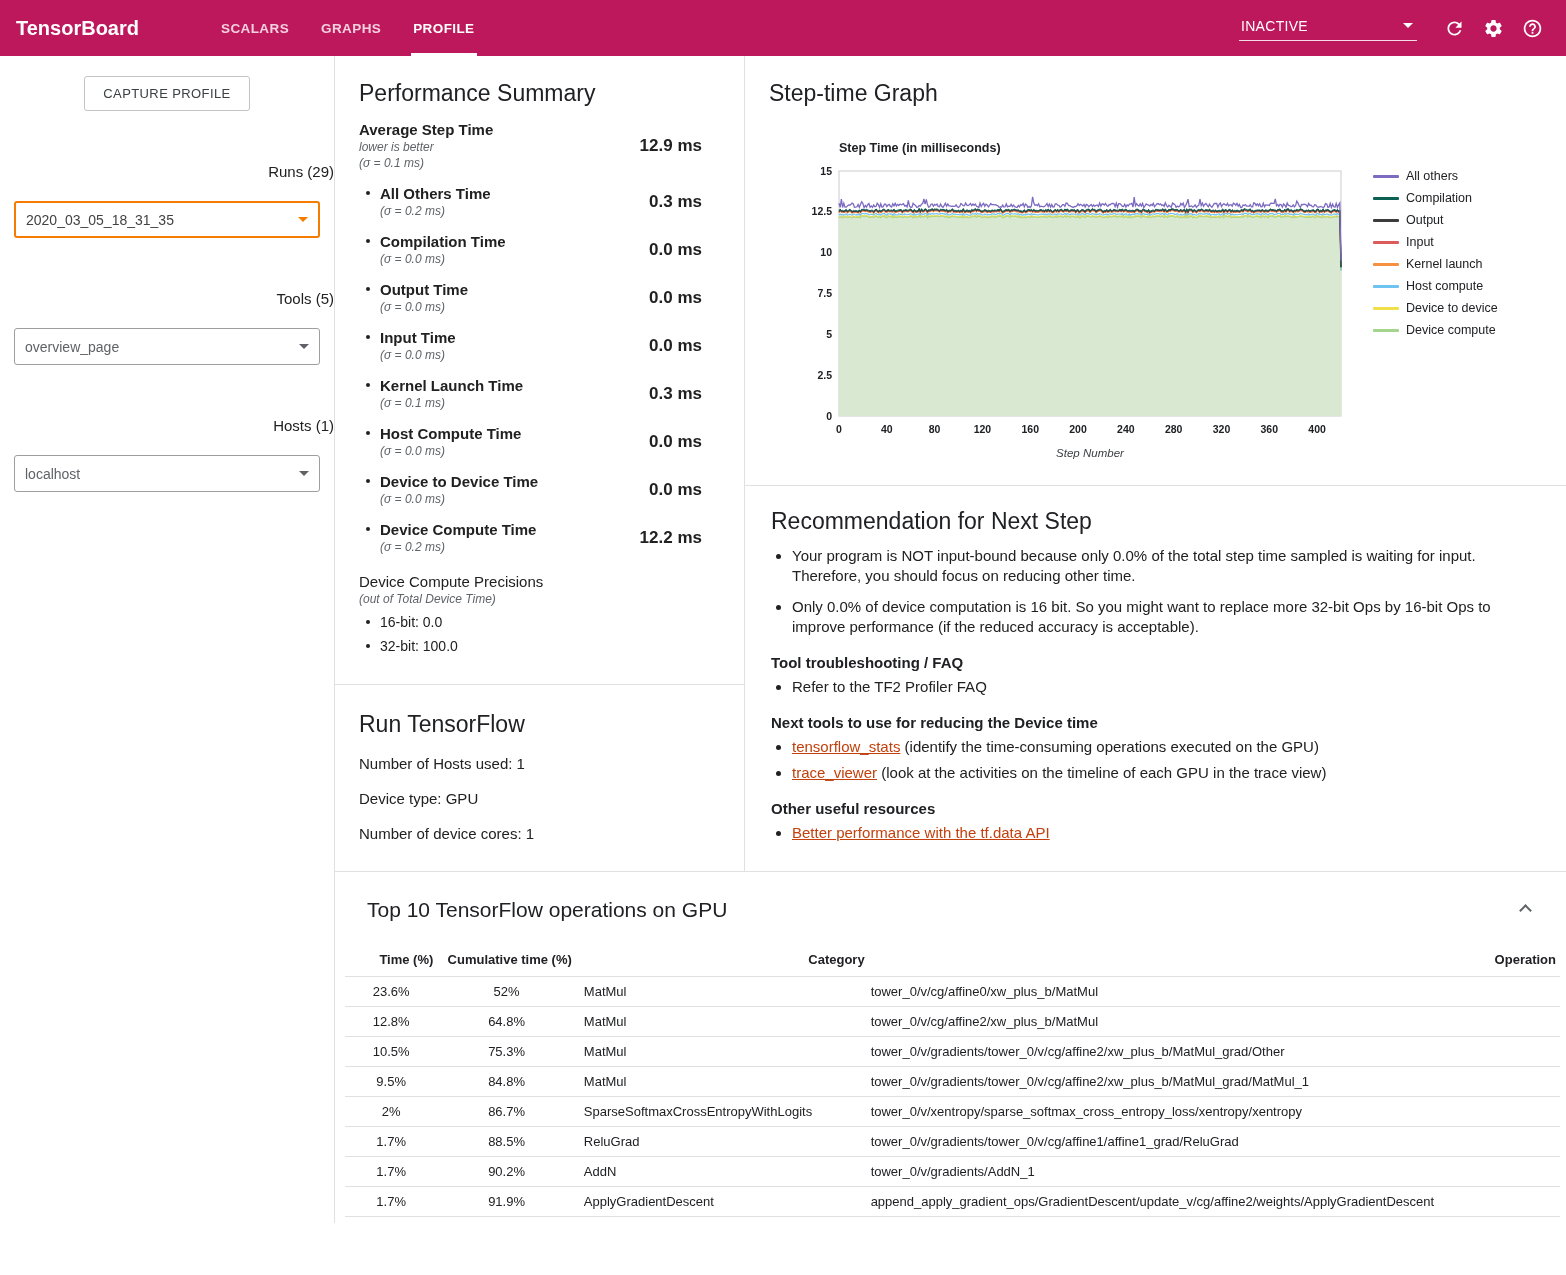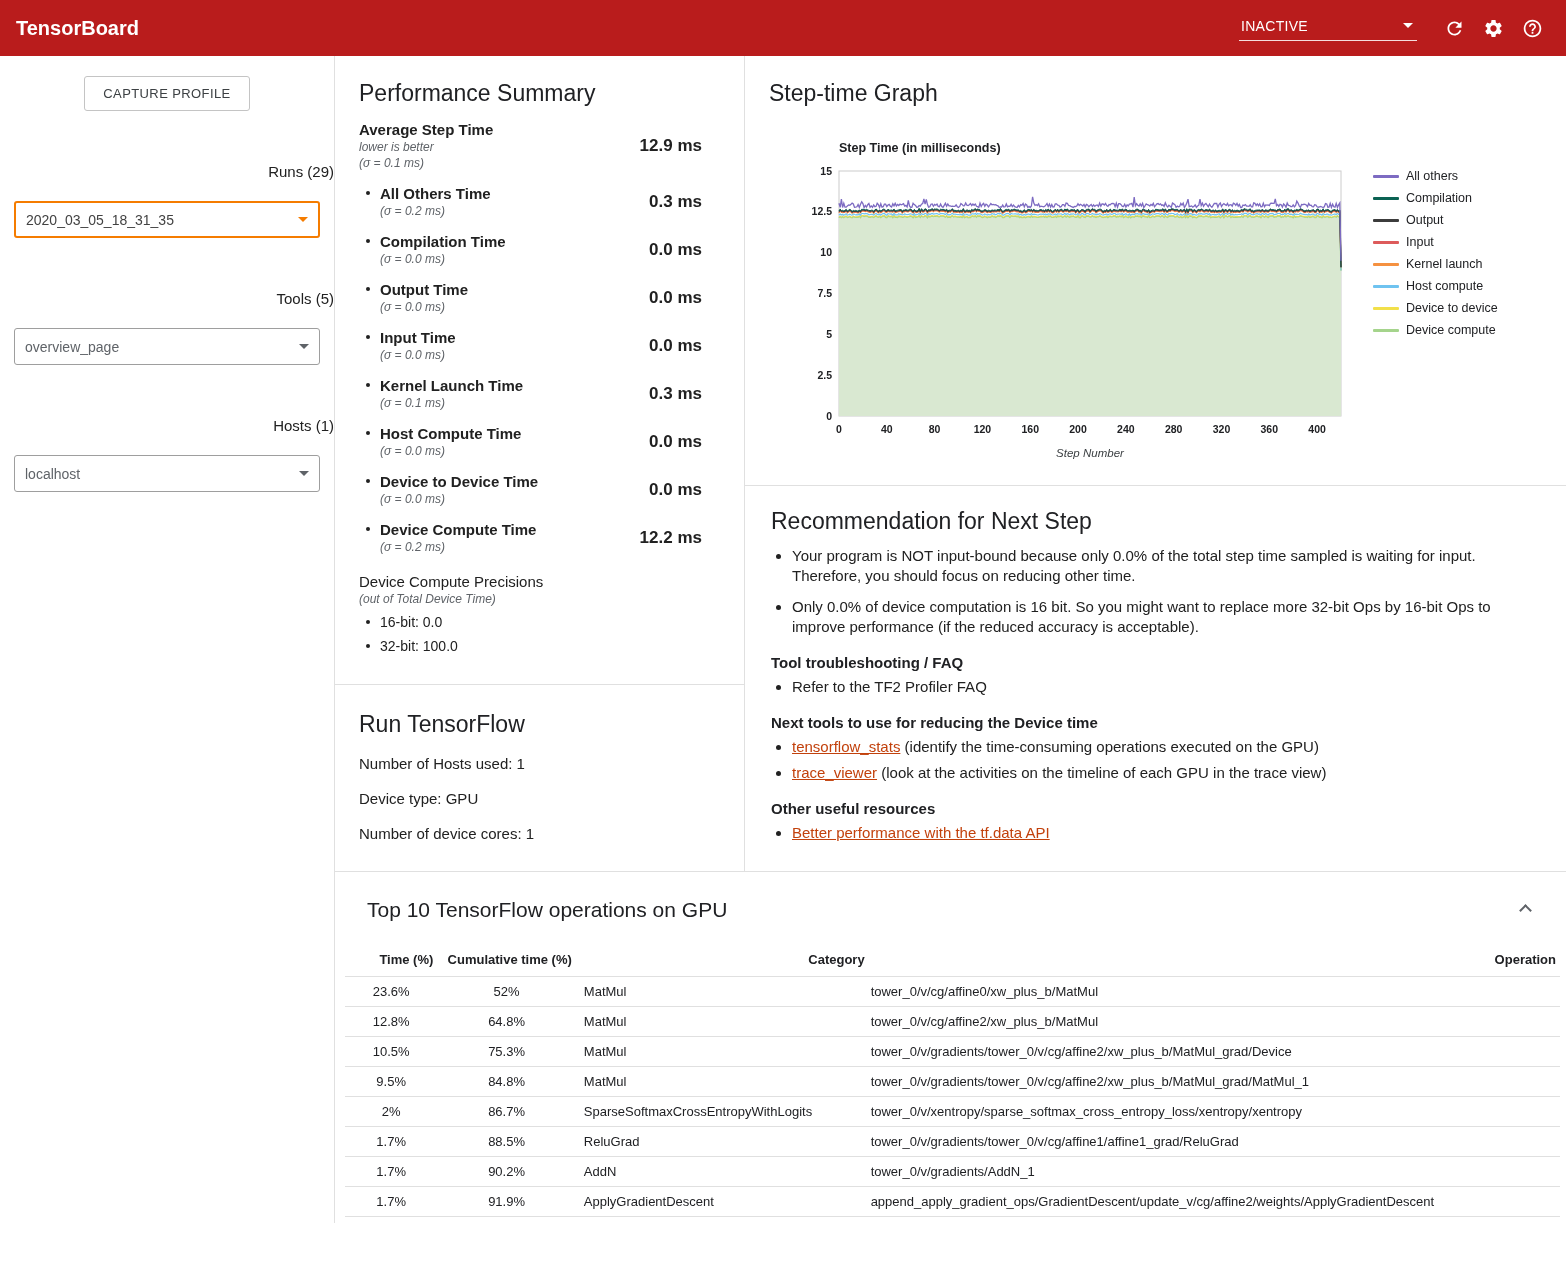--- a/index.html
+++ b/index.html
@@ -2,21 +2,21 @@
 <html><head>
 <meta charset="utf-8">
 <style>
   * { box-sizing: border-box; }
   html,body { margin:0; padding:0; }
   body {
     width:1566px; background:#fff; color:#212121;
     font-family:"Liberation Sans", sans-serif; font-size:14px;
   }
   
-  .header { height:56px; background:#b91c1c; display:flex; align-items:stretch; color:#fff; }
+  .header { height:56px; background:#be185d; display:flex; align-items:stretch; color:#fff; }
   .logo { font-size:20px; font-weight:bold; padding:0 24px 0 16px; display:flex; align-items:center; }
   .tabs { display:flex; margin-left:56px; }
   .tab { display:flex; align-items:center; padding:0 2px; margin-right:28px; font-size:13.5px;
          font-weight:bold; letter-spacing:.4px; color:rgba(255,255,255,.8);
          border-bottom:3px solid transparent; border-top:3px solid transparent; cursor:pointer; }
   .tab.active { color:#fff; border-bottom-color:#fff; }
   .header-right { margin-left:auto; display:flex; align-items:center; padding-right:14px; }
   .status-select { width:178px; display:flex; justify-content:space-between; align-items:center;
          border-bottom:1px solid rgba(255,255,255,.85); padding:2px 4px 6px 2px; font-size:14px;
          letter-spacing:.3px; margin-right:18px; cursor:pointer; }
@@ -91,20 +91,25 @@
   .ops-table td.center { text-align:center; }
   .ops-table td.cat { padding-left:8px; }
   .ops-table td.op { padding-left:2px; }
   .c1 { width:7.6%; } .c2 { width:11.4%; } .c3 { width:24.1%; } .c4 { width:56.9%; }
 </style>
 </head>
 <body>
 
 <header class="header">
   <div class="logo">TensorBoard</div>
+  <nav class="tabs">
+      <div class="tab">SCALARS</div>
+      <div class="tab">GRAPHS</div>
+      <div class="tab active">PROFILE</div>
+    </nav>
   <div class="header-right">
     <div class="status-select">
       <span>INACTIVE</span>
       <span class="caret white"></span>
     </div>
     <span class="hicon">
       <svg viewBox="0 0 24 24" width="21" height="21">
           <path d="M17.65 6.35C16.2 4.9 14.21 4 12 4c-4.42 0-7.99 3.58-7.99 8s3.57 8 7.99 8c3.73 0 6.84-2.55 7.73-6h-2.08c-.82 2.33-3.04 4-5.65 4-3.31 0-6-2.69-6-6s2.69-6 6-6c1.66 0 3.14.69 4.22 1.78L13 11h7V4l-2.35 2.35z"></path>
         </svg>
     </span>
@@ -369,21 +374,21 @@
             <tr>
               <td class="center">12.8%</td>
               <td class="center">64.8%</td>
               <td class="cat">MatMul</td>
               <td class="op">tower_0/v/cg/affine2/xw_plus_b/MatMul</td>
             </tr>
             <tr>
               <td class="center">10.5%</td>
               <td class="center">75.3%</td>
               <td class="cat">MatMul</td>
-              <td class="op">tower_0/v/gradients/tower_0/v/cg/affine2/xw_plus_b/MatMul_grad/Device</td>
+              <td class="op">tower_0/v/gradients/tower_0/v/cg/affine2/xw_plus_b/MatMul_grad/Other</td>
             </tr>
             <tr>
               <td class="center">9.5%</td>
               <td class="center">84.8%</td>
               <td class="cat">MatMul</td>
               <td class="op">tower_0/v/gradients/tower_0/v/cg/affine2/xw_plus_b/MatMul_grad/MatMul_1</td>
             </tr>
             <tr>
               <td class="center">2%</td>
               <td class="center">86.7%</td>

